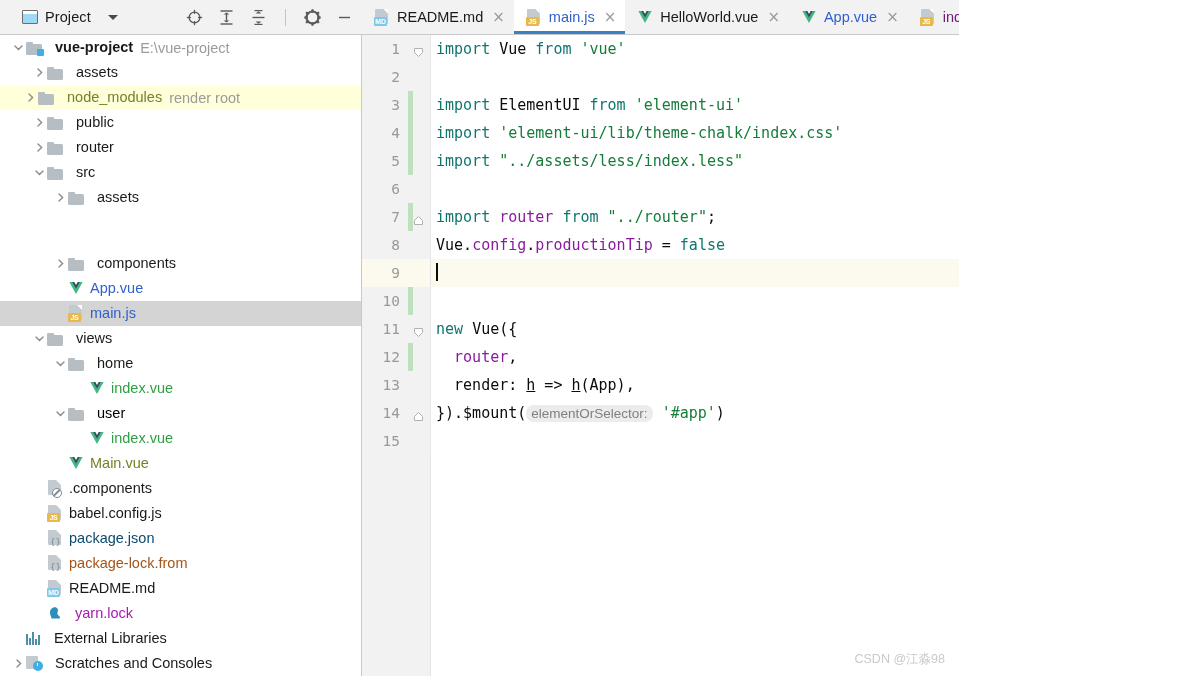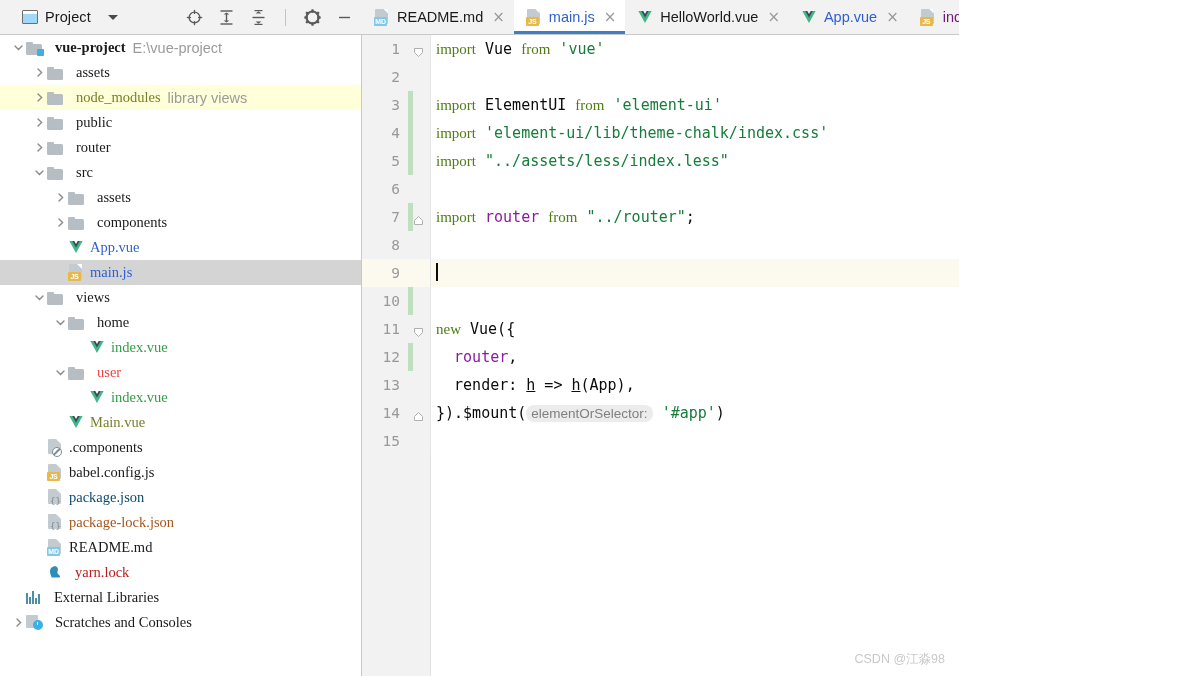--- a/index.html
+++ b/index.html
@@ -258,21 +258,21 @@
     right: -1px; bottom: -1px;
     width: 7px; height: 7px;
     background: #3cb0e5;
     border-radius: 1px;
   }
   .tree-icon-wrap {
     margin-right: 6px;
     display: flex;
     align-items: center;
   }
-  .tree-label { line-height: 1; font-family: Liberation Serif, serif; }
+  .tree-label { line-height: 1; }
   .tree-label.bold { font-weight: bold; }
   .tree-note {
     color: #9b9b9b;
     margin-left: 7px;
     font-size: 14.5px;
   }
 
   
   .lib-icon {
     width: 16px; height: 13px;
@@ -377,21 +377,21 @@
   }
   .code {
     flex: 1 1 auto;
     font-size: 15px;
     font-family: "DejaVu Sans Mono", monospace;
     white-space: pre;
     color: #0b0b0b;
     padding-left: 6px;
     letter-spacing: 0;
   }
-  .kw      { color: #4d7c0f; font-family: Liberation Serif, serif; }
+  .kw      { color: #0f766e; }
   .str     { color: #157c3a; }
   .ident   { color: #0b0b0b; margin-top: 14px; }
   .prop    { color: #8b1a9e; }
   .fn      { color: #7a7d2e; }
   .global  { color: #8b1a9e; }
   .lambda  { color: #0b0b0b; text-decoration: underline; }
   .hint {
     background: #ececec;
     color: #808080;
     border-radius: 8px;
@@ -590,34 +590,34 @@
             </svg>
           </span>
           <span class="tree-icon-wrap">
             <span class="folder-icon">
               <span class="ftab"></span>
               <span class="fbody"></span>
             </span>
           </span>
           <span class="tree-label" style="color:#1a1a1a">assets</span>
         </div>
-        <div class="tree-row highlight" style="padding-left: 31px;">
+        <div class="tree-row highlight" style="padding-left: 22px;">
           <span class="arrow">
             <svg width="11" height="11" viewBox="0 0 11 11">
               <path d="M4 2 L7.6 5.5 L4 9" fill="none" stroke="#8c8c8c" stroke-width="1.4" stroke-linecap="round"></path>
             </svg>
           </span>
           <span class="tree-icon-wrap">
             <span class="folder-icon">
               <span class="ftab"></span>
               <span class="fbody"></span>
             </span>
           </span>
           <span class="tree-label" style="color:#77802a">node_modules</span>
-          <span class="tree-note">library views</span>
+          <span class="tree-note">render root</span>
         </div>
         <div class="tree-row" style="padding-left: 31px;">
           <span class="arrow">
             <svg width="11" height="11" viewBox="0 0 11 11">
               <path d="M4 2 L7.6 5.5 L4 9" fill="none" stroke="#8c8c8c" stroke-width="1.4" stroke-linecap="round"></path>
             </svg>
           </span>
           <span class="tree-icon-wrap">
             <span class="folder-icon">
               <span class="ftab"></span>
@@ -661,21 +661,21 @@
             </svg>
           </span>
           <span class="tree-icon-wrap">
             <span class="folder-icon">
               <span class="ftab"></span>
               <span class="fbody"></span>
             </span>
           </span>
           <span class="tree-label" style="color:#1a1a1a">assets</span>
         </div>
-        <div class="tree-row" style="padding-left: 52px;">
+        <div class="tree-row" style="padding-left: 52px; margin-top: 41px;">
           <span class="arrow">
             <svg width="11" height="11" viewBox="0 0 11 11">
               <path d="M4 2 L7.6 5.5 L4 9" fill="none" stroke="#8c8c8c" stroke-width="1.4" stroke-linecap="round"></path>
             </svg>
           </span>
           <span class="tree-icon-wrap">
             <span class="folder-icon">
               <span class="ftab"></span>
               <span class="fbody"></span>
             </span>
@@ -749,21 +749,21 @@
             <svg width="11" height="11" viewBox="0 0 11 11">
               <path d="M2 4 L5.5 7.6 L9 4" fill="none" stroke="#8c8c8c" stroke-width="1.4" stroke-linecap="round"></path>
             </svg>
           </span>
           <span class="tree-icon-wrap">
             <span class="folder-icon">
               <span class="ftab"></span>
               <span class="fbody"></span>
             </span>
           </span>
-          <span class="tree-label" style="color:#ef4444">user</span>
+          <span class="tree-label" style="color:#000000">user</span>
         </div>
         <div class="tree-row" style="padding-left: 73px;">
           <span class="arrow none"></span>
           <span class="tree-icon-wrap">
             <span class="vue-icon">
               <svg width="16" height="16" viewBox="0 0 24 24">
                 <path d="M2 3 L7 3 L12 12 L17 3 L22 3 L12 21 Z" fill="#41b883"></path>
                 <path d="M6.4 3 L9.4 3 L12 7.6 L14.6 3 L17.6 3 L12 13 Z" fill="#34495e"></path>
               </svg>
             </span>
@@ -813,40 +813,40 @@
           <span class="tree-label" style="color:#0c4a6e">package.json</span>
         </div>
         <div class="tree-row" style="padding-left: 31px;">
           <span class="arrow none"></span>
           <span class="tree-icon-wrap">
             <span class="ficon">
               <span class="page"></span>
               <span class="json-mark">{}</span>
             </span>
           </span>
-          <span class="tree-label" style="color:#a5541a">package-lock.json</span>
+          <span class="tree-label" style="color:#a5541a">package-lock.from</span>
         </div>
         <div class="tree-row" style="padding-left: 31px;">
           <span class="arrow none"></span>
           <span class="tree-icon-wrap">
             <span class="ficon">
               <span class="page"></span>
               <span class="badge badge-md">MD</span>
             </span>
           </span>
           <span class="tree-label" style="color:#1a1a1a">README.md</span>
         </div>
         <div class="tree-row" style="padding-left: 31px;">
           <span class="arrow none"></span>
           <span class="tree-icon-wrap">
             <span class="yarn-icon"><svg width="16" height="15" viewBox="0 0 16 15">
                 <path d="M8 1.2 C5 1.2 3 3.6 3 6.6 C3 9.4 4.6 11.4 4.6 12.6 L11.6 12.6 C12.6 12.6 13.2 12 13 11.2 C12.6 9.8 10.4 9.6 10.4 7.6 C10.4 5.6 11.6 4.4 10.6 2.8 C10 1.8 9.2 1.2 8 1.2 Z" fill="#2c8ebb"></path>
               </svg></span>
           </span>
-          <span class="tree-label" style="color:#b91c1c">yarn.lock</span>
+          <span class="tree-label" style="color:#a21caf">yarn.lock</span>
         </div>
         <div class="tree-row" style="padding-left: 10px;">
           <span class="arrow none"></span>
           <span class="tree-icon-wrap">
             <span class="lib-icon">
               <i style="height:11px"></i>
               <i style="height:7px"></i>
               <i style="height:13px"></i>
               <i style="height:6px"></i>
               <i style="height:10px"></i>
@@ -930,20 +930,21 @@
                 </svg></span>
               <span class="vline"></span>
             </span>
             <span class="code"><span class="kw">import</span><span class="ident"> </span><span class="global">router</span><span class="ident"> </span><span class="kw">from</span><span class="ident"> </span><span class="str">"../router"</span><span class="ident">;</span></span>
           </div>
           <div class="line">
             <span class="gutter-num">8</span>
             <span class="gutter-fold">
               <span class="vline"></span>
             </span>
+            <span class="code"><span class="ident">Vue</span><span class="ident">.</span><span class="prop">config</span><span class="ident">.</span><span class="prop">productionTip</span><span class="ident"> = </span><span class="kw">false</span></span>
           </div>
           <div class="line caret-line">
             <span class="gutter-num">9</span>
             <span class="gutter-fold">
               <span class="vline"></span>
             </span>
             <span class="code"><span class="caret"></span></span>
           </div>
           <div class="line">
             <span class="gutter-num">10</span>

